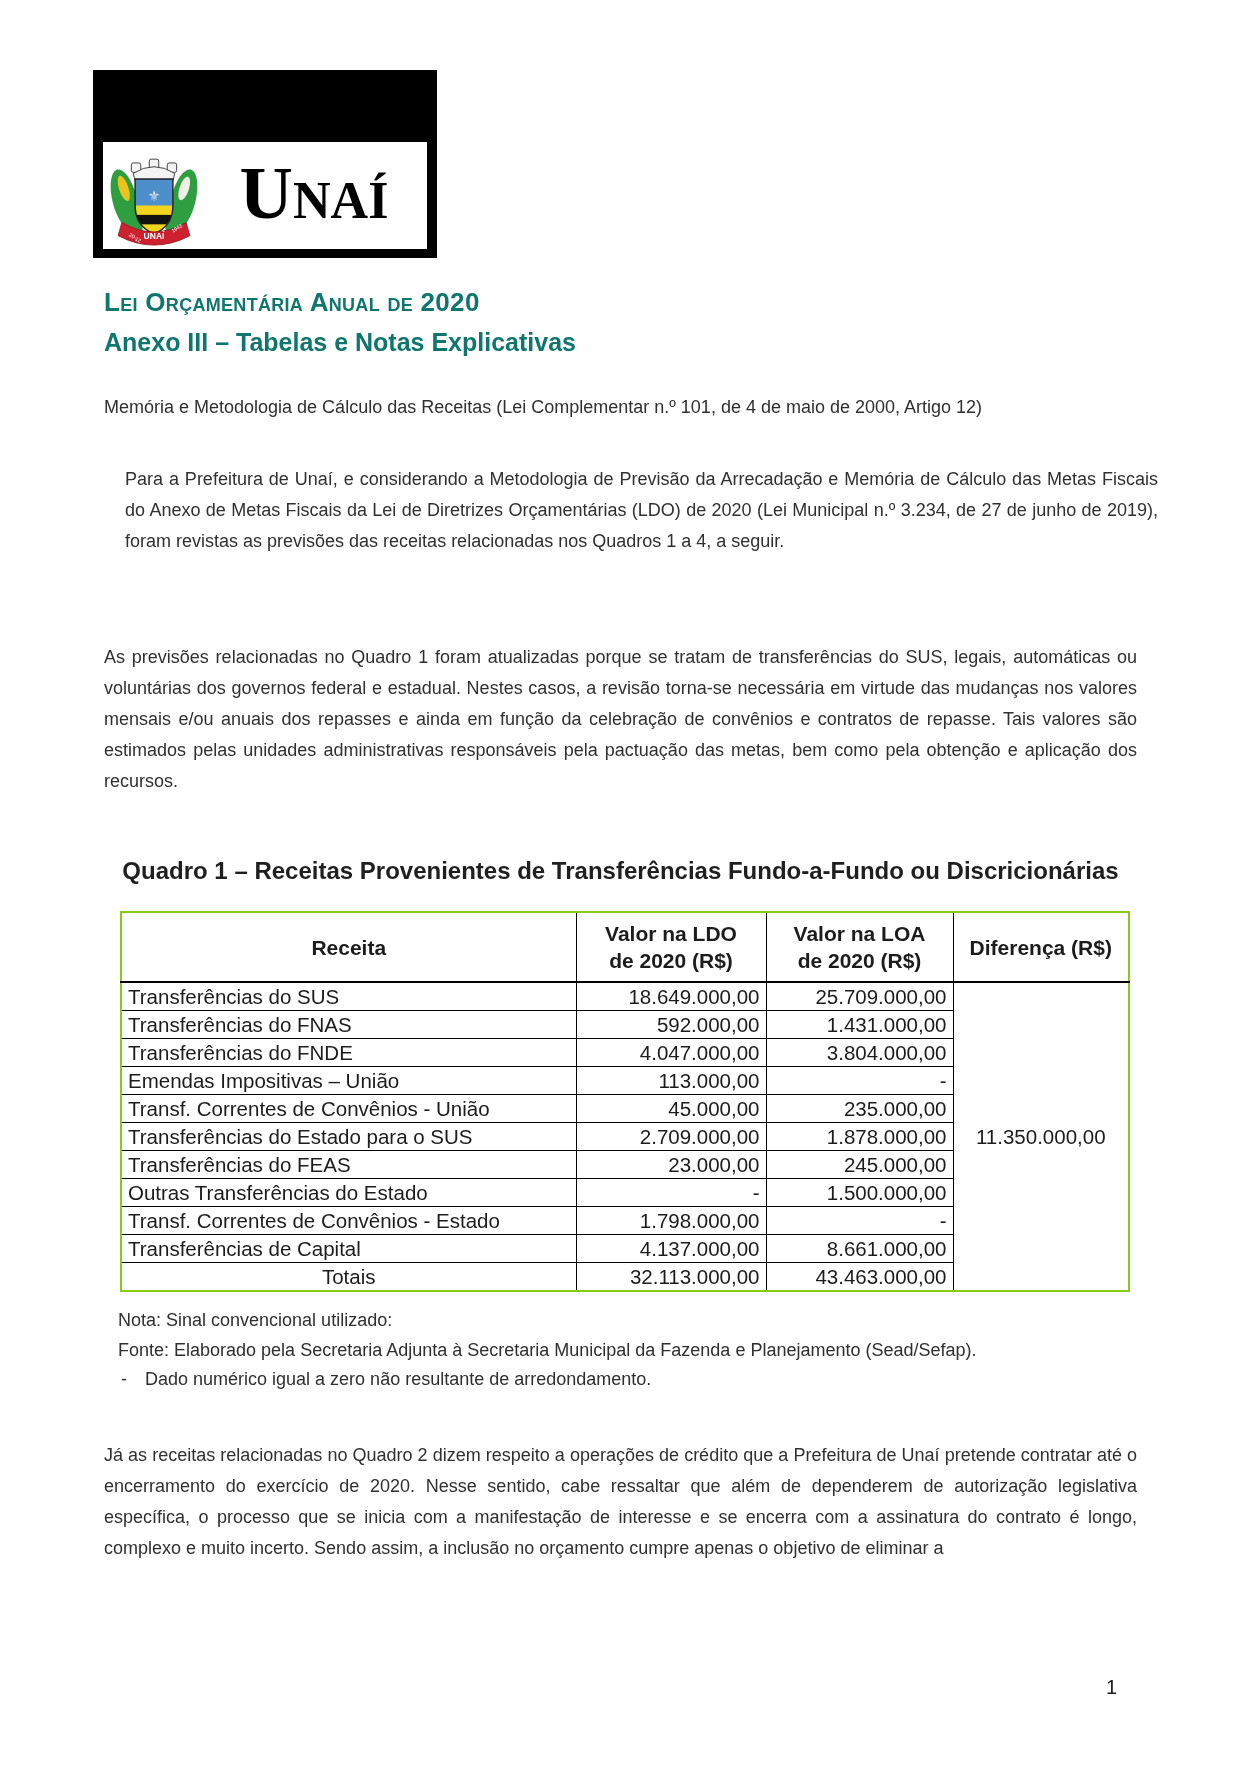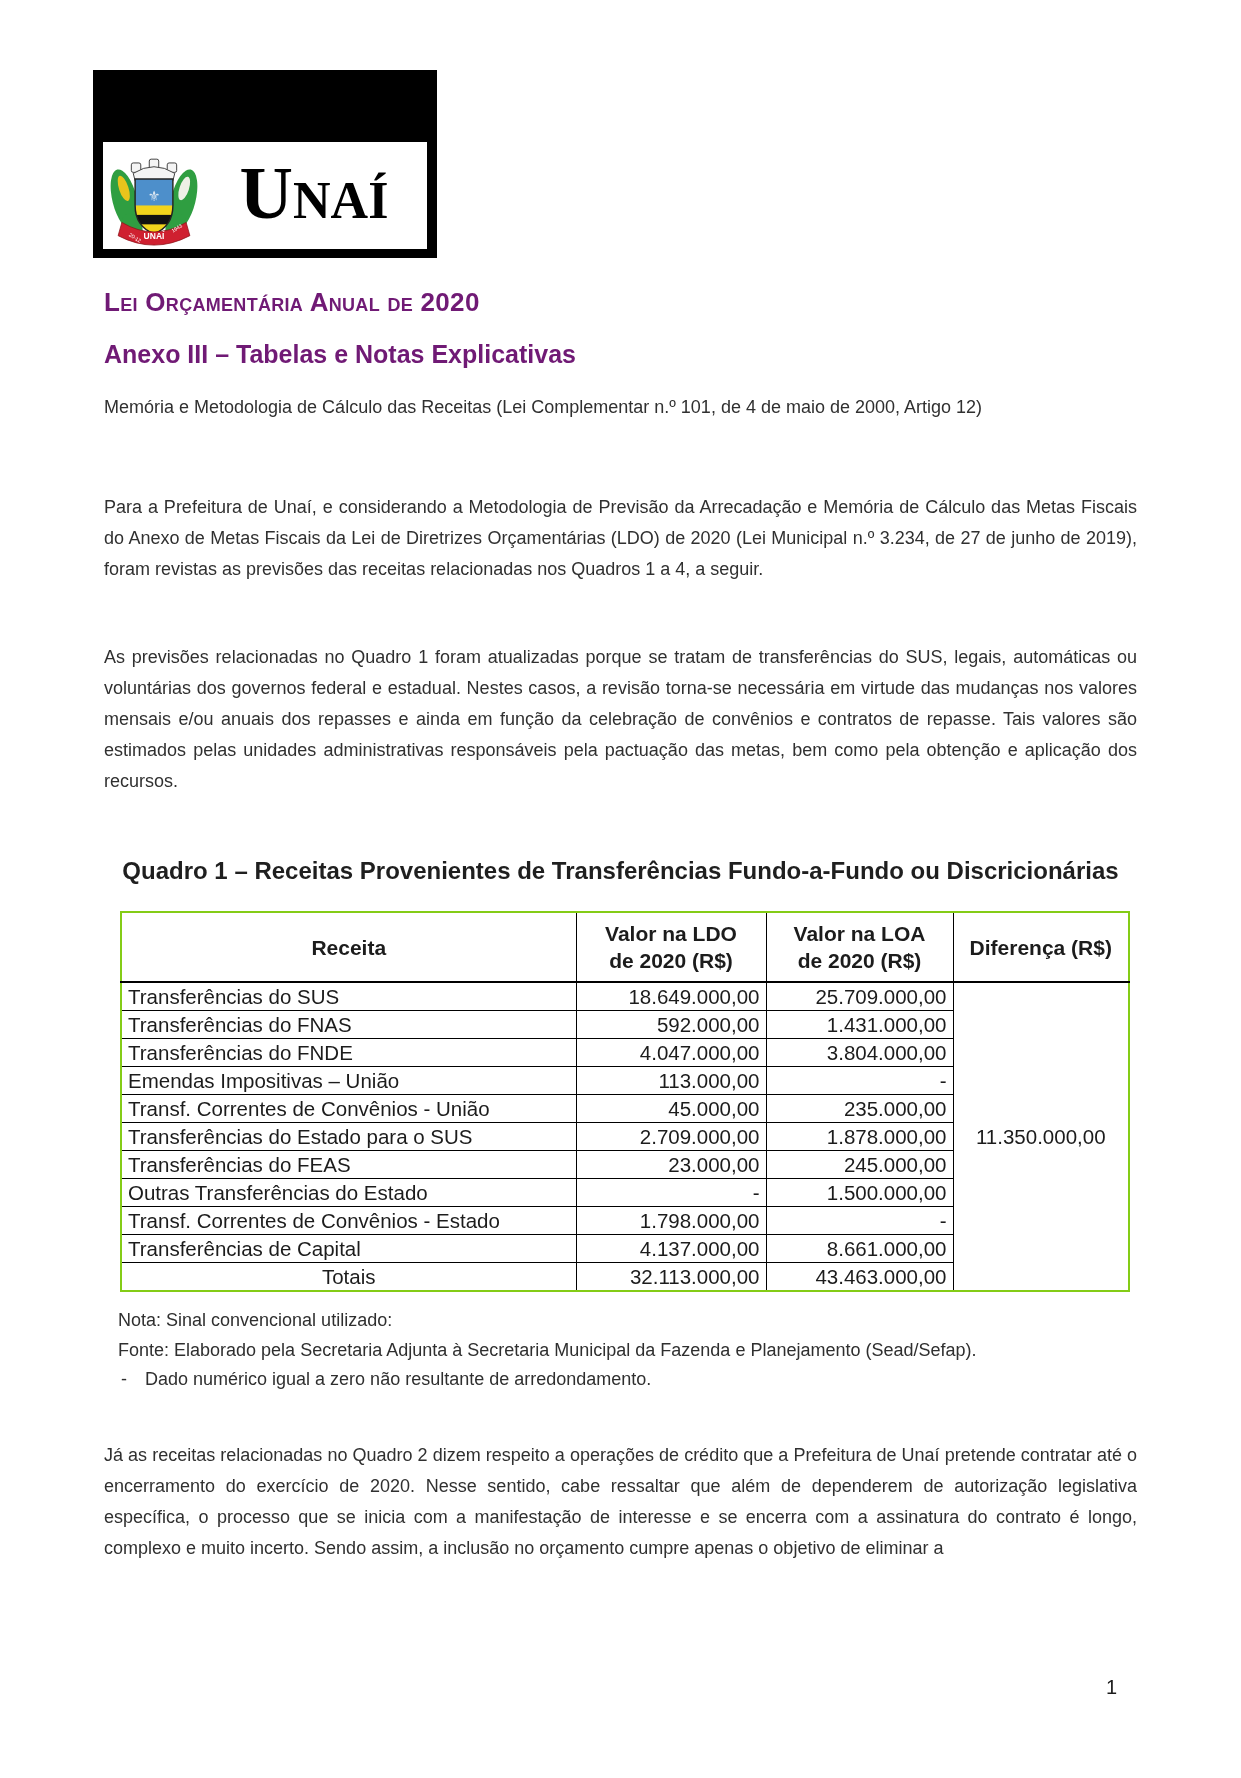--- a/index.html
+++ b/index.html
@@ -21,31 +21,31 @@
     display:flex;align-items:center;
   }
   .crest{width:94px;height:102px;margin-left:4px;flex:none;}
   .logo-city{
     flex:1;text-align:center;font-family:"Liberation Serif",serif;
     font-variant:small-caps;font-weight:600;font-size:74px;color:#000;
     line-height:1;padding-bottom:6px;
   }
 
   
-  .doc-heading{position:absolute;left:104px;top:286px;color:#701a75;}
+  .doc-heading{position:absolute;left:104px;top:286px;color:#0f766e;}
   .doc-heading .l1{font-size:26px;font-weight:bold;font-variant:small-caps;letter-spacing:.3px;line-height:32px;}
-  .doc-heading .l2{font-size:25px;font-weight:bold;line-height:32px;margin-top:20px;}
+  .doc-heading .l2{font-size:25px;font-weight:bold;line-height:32px;margin-top:8px;}
 
   
   .para{
     position:absolute;left:104px;width:1033px;
     font-size:18px;line-height:31px;text-align:justify;color:#303030;
   }
   .p1{top:392px;}
-  .p2{top:492px;}
+  .p2{top:464px;margin-left:21px;}
   .p3{top:642px;}
   .p4{top:1440px;}
 
   .quadro-title{
     position:absolute;left:104px;top:857px;width:1033px;text-align:center;
     font-weight:bold;font-size:24px;color:#1f1f1f;
   }
 
   
   .tablewrap{position:absolute;left:120px;top:911px;}

